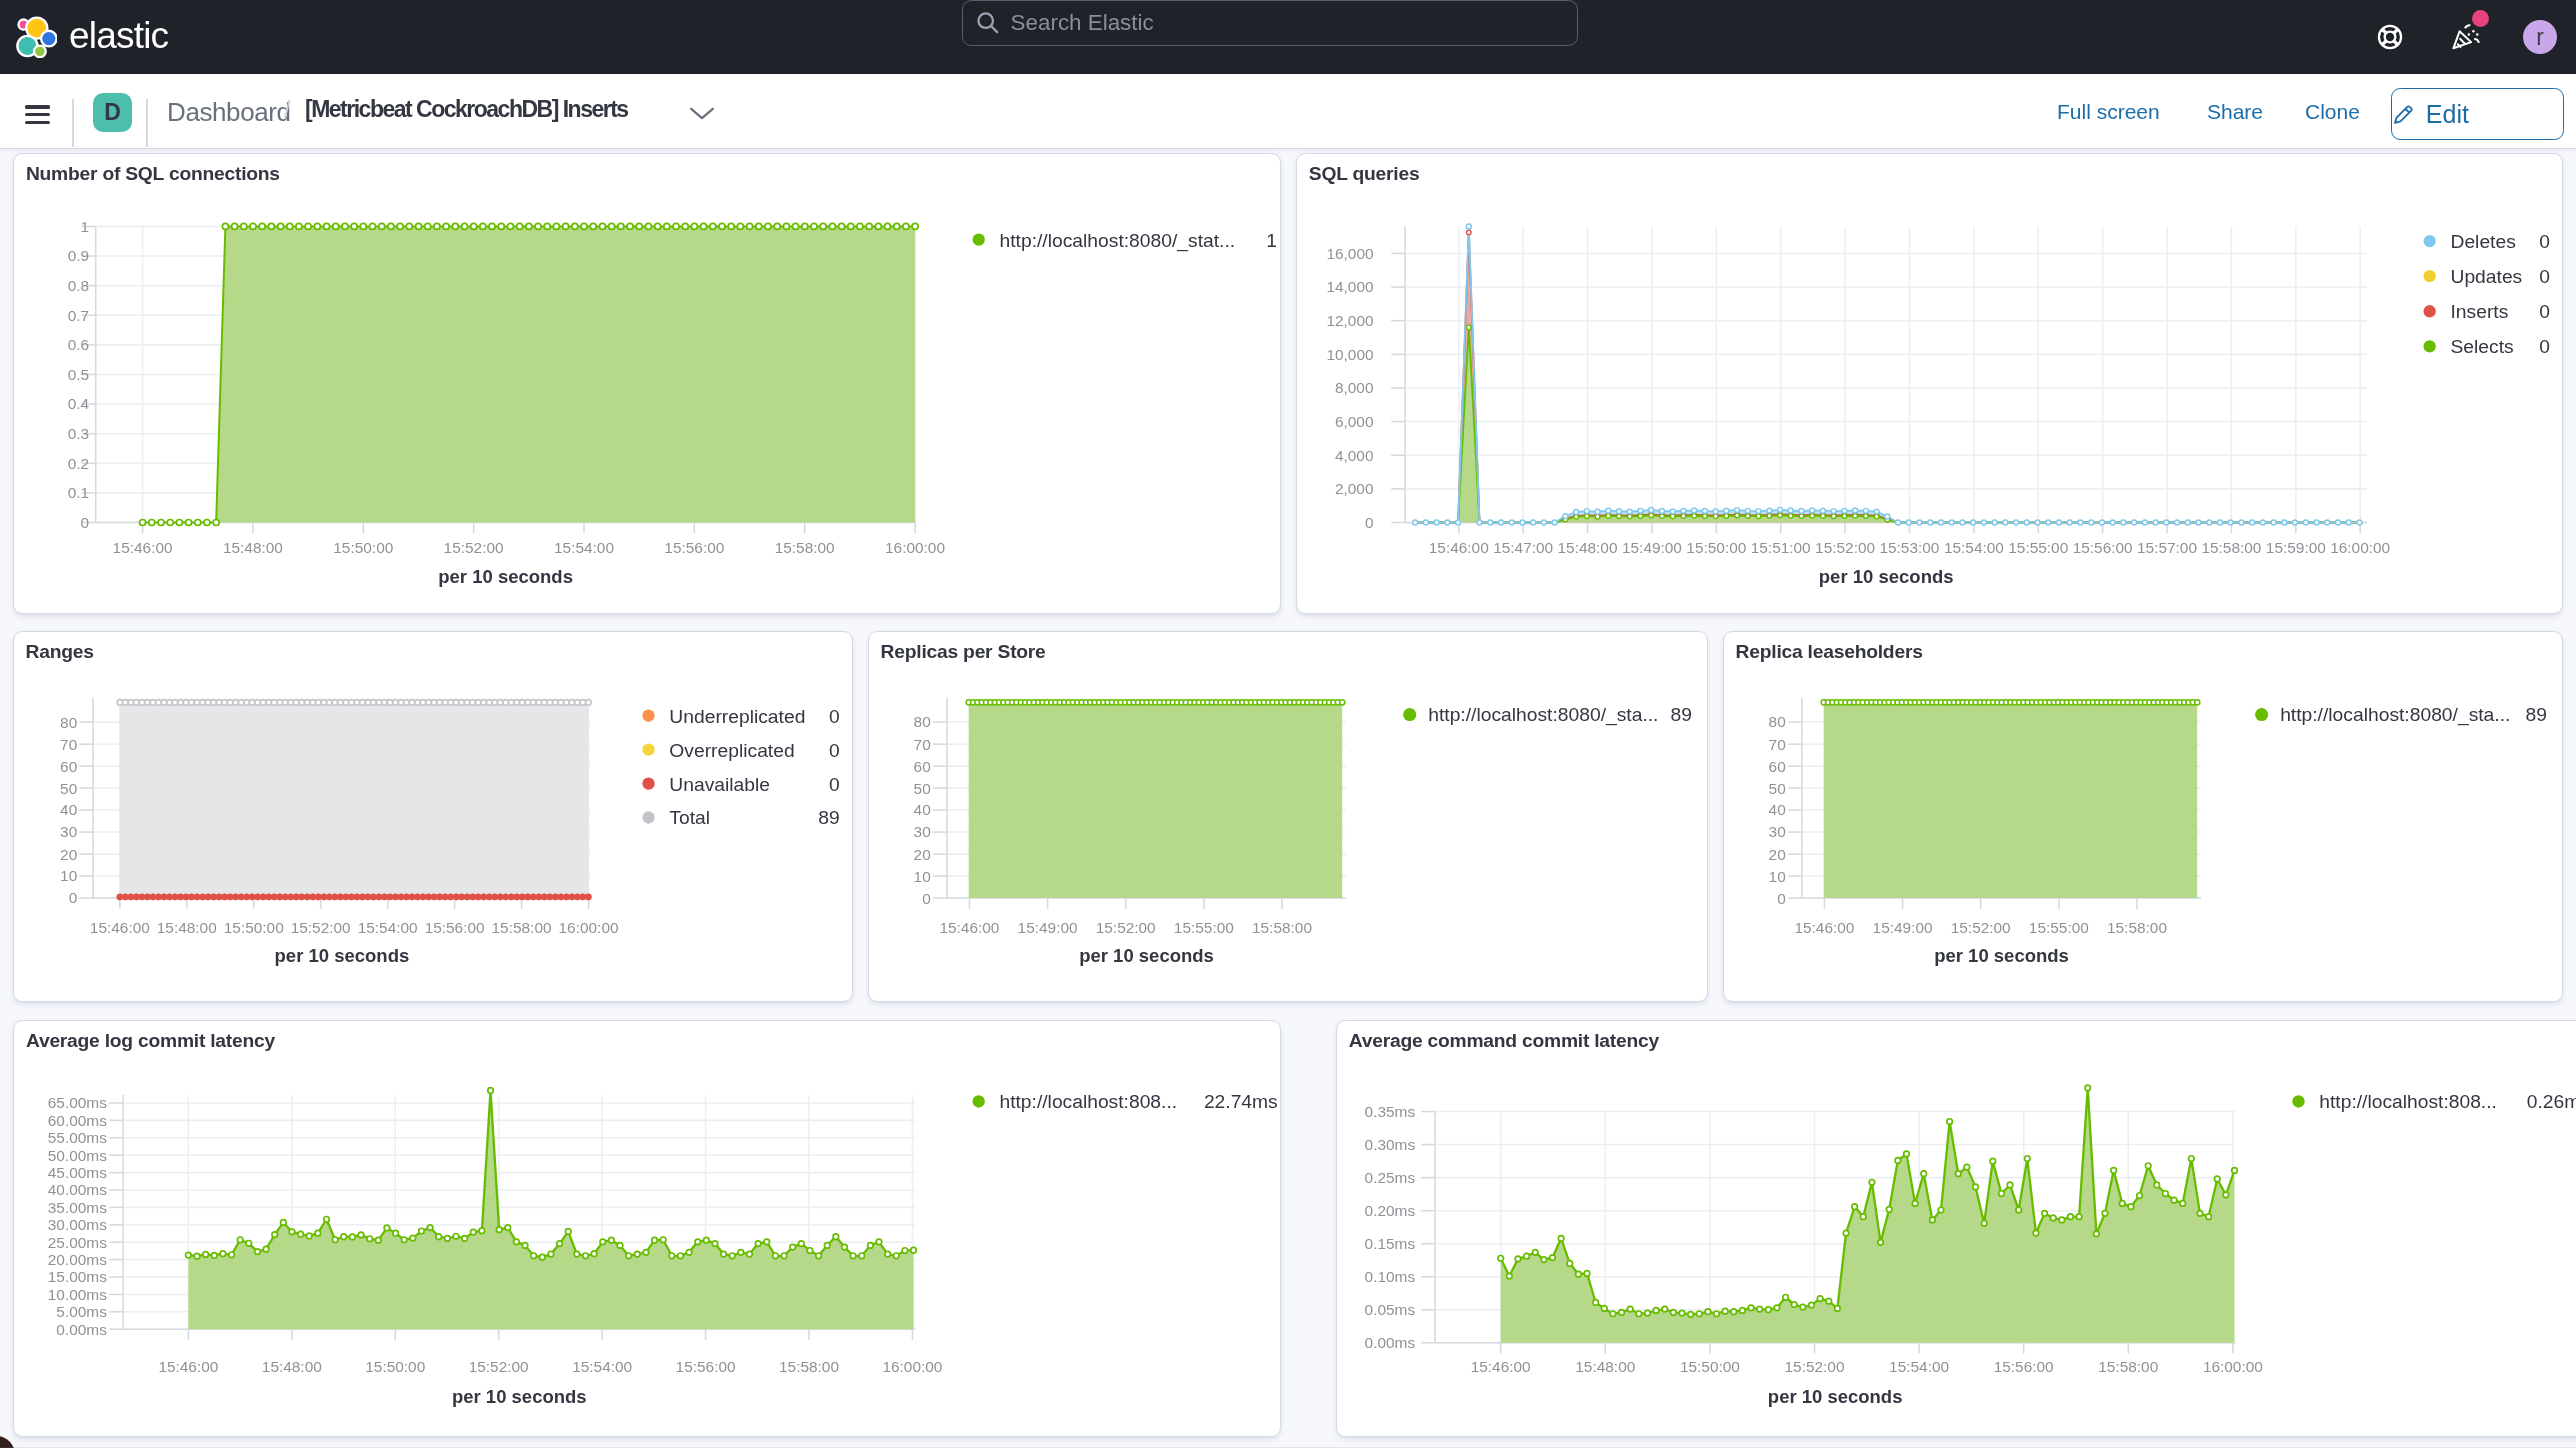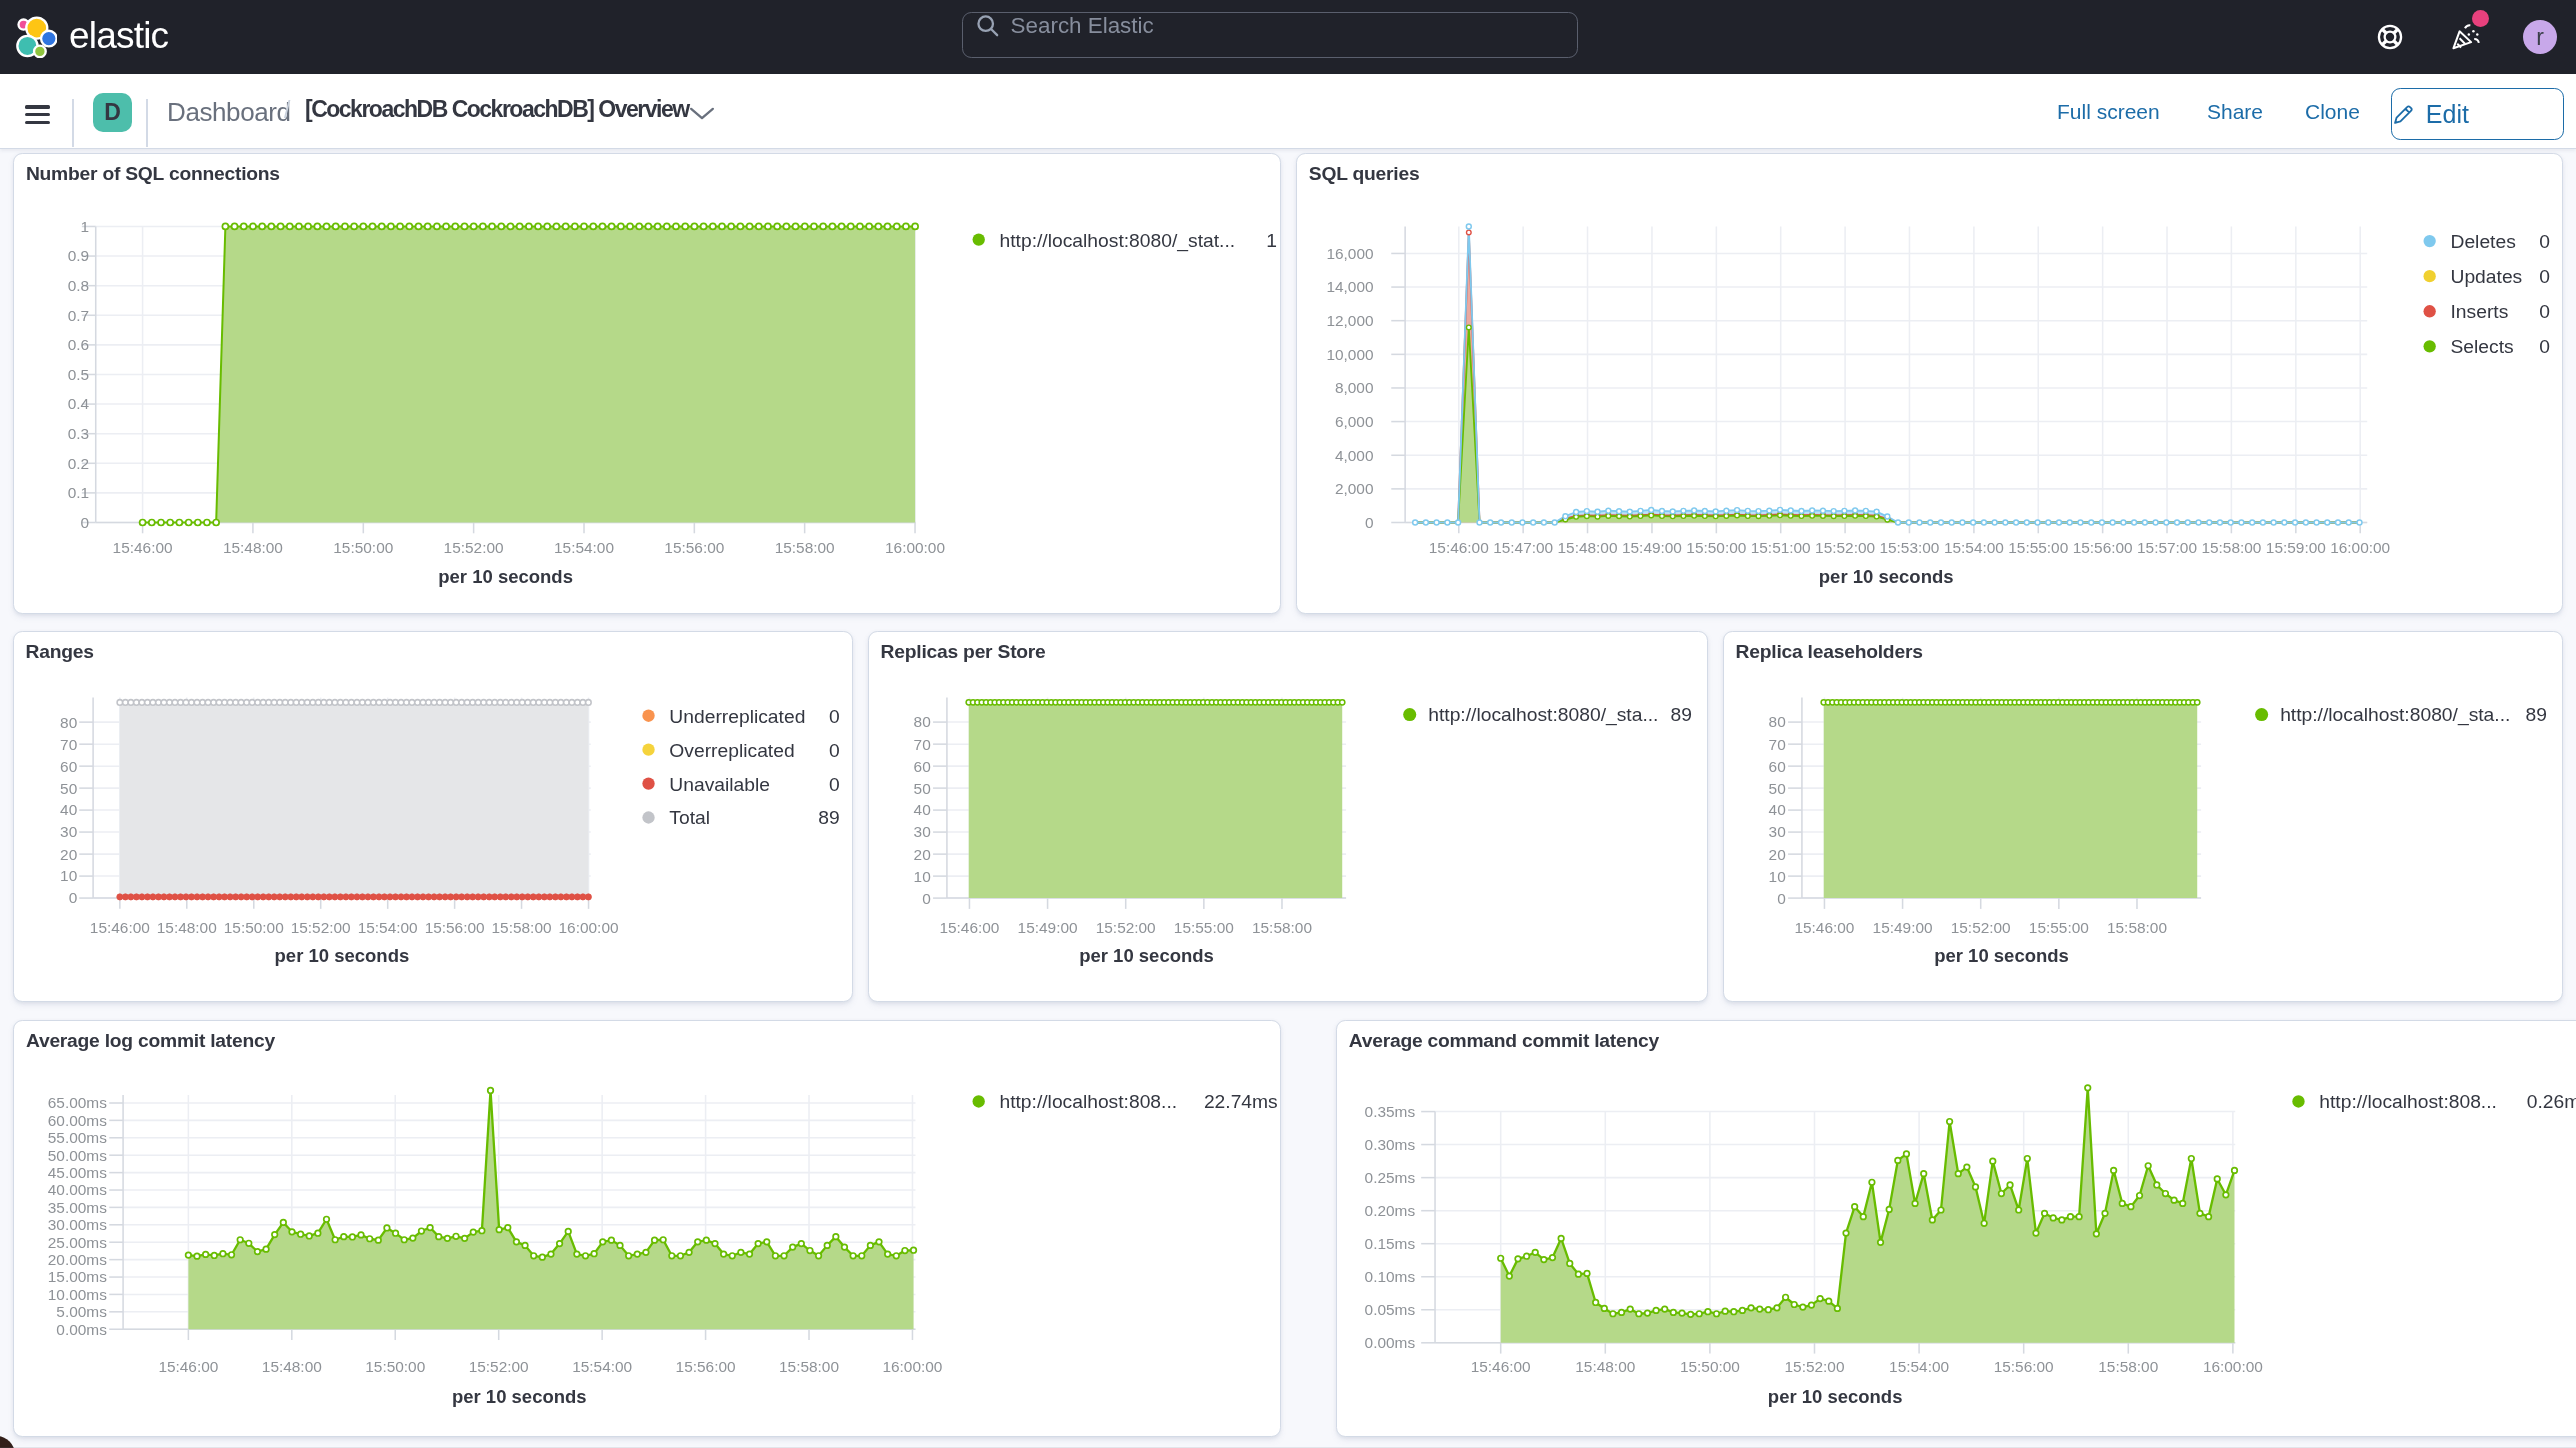--- a/index.html
+++ b/index.html
@@ -1,18 +1,18 @@
 <!DOCTYPE html>
 <html style="font-size:12.3px"><head><meta charset="utf-8"><style>
 *{margin:0;padding:0;box-sizing:border-box}
 html,body{width:2576px;height:1448px;overflow:hidden;background:#F7F8FC;font-family:"Liberation Sans",sans-serif;position:relative}
 .topbar{position:absolute;left:0;top:0;width:2576px;height:74px;background:#20222A}
 .logo{position:absolute;left:14.7px;top:16px}
 .brand{position:absolute;left:69px;top:15.4px;font-size:37px;color:#ffffff;letter-spacing:-0.8px}
-.search{position:absolute;left:962px;top:12px;width:616px;height:46px;border:1.5px solid #5A5F6D;border-radius:9.3px;display:flex;color:#878E9D;font-size:22.4px}
+.search{position:absolute;left:962px;top:0;width:616px;height:46px;border:1.5px solid #5A5F6D;border-radius:9.3px;display:flex;align-items:center;color:#878E9D;font-size:22.4px}
 .hicon{position:absolute;top:18.5px}
 .pinkdot{position:absolute;left:2472px;top:10px;width:17px;height:17px;border-radius:50%;background:#E8417D}
 .avatar{position:absolute;left:2523px;top:20px;width:34px;height:34px;border-radius:50%;background:#C8A8EA;color:#3A3F4A;font-size:23px;display:flex;align-items:center;justify-content:center}
 .navbar{position:absolute;left:0;top:74px;width:2576px;height:75px;background:#fff;border-bottom:1.5px solid #D3DAE6;box-shadow:0 2.3px 3.1px rgba(120,135,160,0.12)}
 .burger{position:absolute;left:25px;top:31px}
 .burger div{width:25px;height:3.5px;background:#343741;border-radius:1.5px;margin-bottom:4.3px}
 .vsep{position:absolute;top:25px;width:1.5px;height:48px;background:#D3DAE6}
 .dicon{position:absolute;left:93px;top:19px;width:39px;height:39px;border-radius:10px;background:#4DBEAB;color:#343741;font-size:23px;font-weight:bold;display:flex;align-items:center;justify-content:center}
 .navbar > *{top:auto}
 .burger{top:31px}
@@ -70,21 +70,21 @@
  <div class="burger">
       <div></div>
       <div></div>
       <div></div>
     </div>
  <div class="vsep" style="left:72px"></div>
  <div class="dicon">D</div>
  <div class="vsep" style="left:146px"></div>
  <div class="crumb">Dashboard</div>
  <div class="slash">/</div>
- <div class="navtitle">[CockroachDB CockroachDB] Overview</div>
+ <div class="navtitle">[Metricbeat CockroachDB] Inserts</div>
  <svg class="chev" width="28" height="17" viewBox="0 0 36 22">
       <path d="M4 5 L18 17 L32 5" fill="none" stroke="#69707D" stroke-width="3" stroke-linecap="round" stroke-linejoin="round"></path>
     </svg>
  <div class="navlinks">
    <span style="left:2057px">Full screen</span>
       <span style="left:2207px">Share</span>
       <span style="left:2305px">Clone</span>
  </div>
  <div class="editbtn">
    <svg width="23" height="23" viewBox="0 0 30 30">

